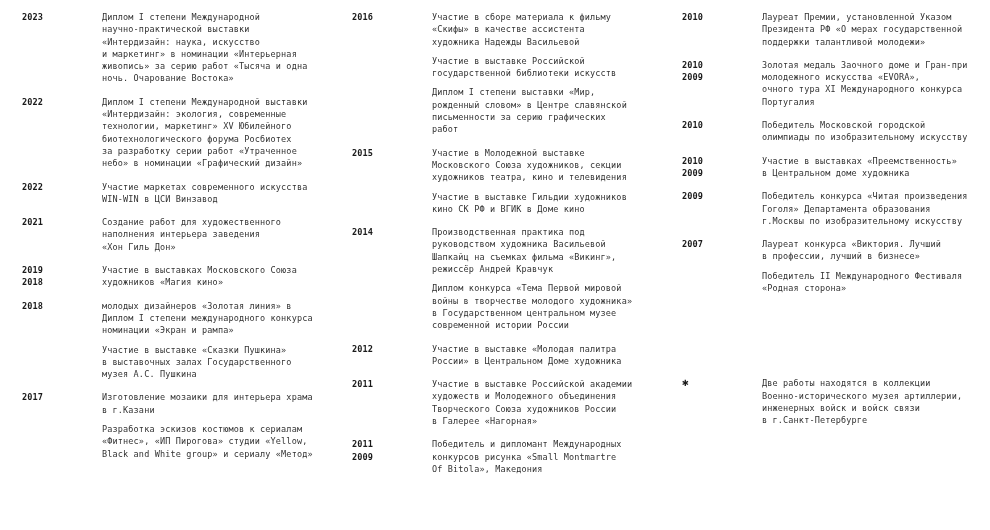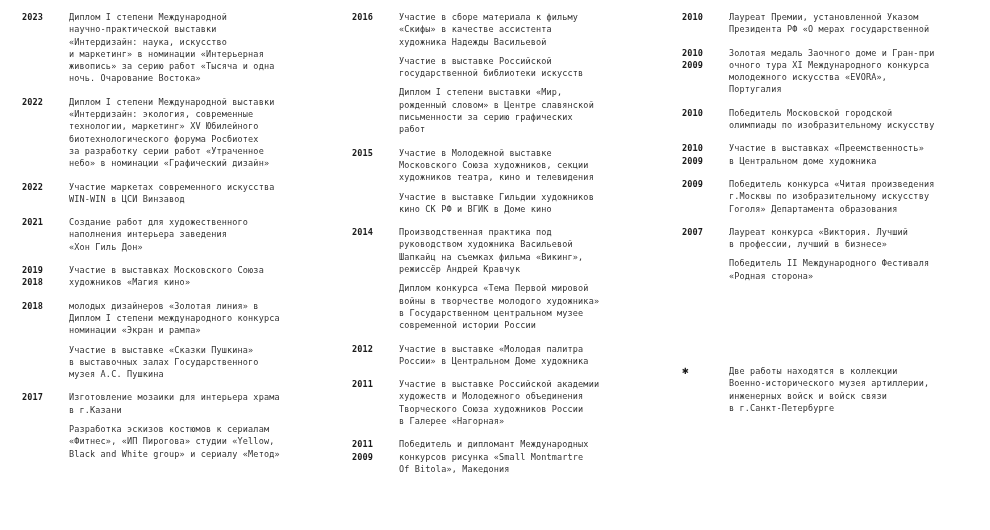--- a/index.html
+++ b/index.html
@@ -61,20 +61,21 @@
   }
   .years .yr { display: block; }
 
   .body-lines {
     flex: 1 1 auto;
     font-size: 8.5px;
     line-height: 12.3px;
     letter-spacing: 0.15px;
     color: #333333;
     white-space: nowrap;
+    margin-left: 33px;
   }
   .body-lines .ln { display: block; }
 
   .note {
     display: flex;
     align-items: flex-start;
     margin-top: 0;
   }
   .note .marker {
     flex: 0 0 auto;
@@ -282,31 +283,32 @@
         </div>
       </div>
     <div class="column col-3">
         <div class="entry">
           <div class="years">
             <span class="yr">2010</span>
           </div>
           <div class="body-lines">
             <span class="ln">Лауреат Премии, установленной Указом</span>
             <span class="ln">Президента РФ «О мерах государственной</span>
+            <span class="ln">поддержки талантливой молодежи»</span>
           </div>
         </div>
         <div class="entry">
           <div class="years">
             <span class="yr">2010</span>
             <span class="yr">2009</span>
           </div>
           <div class="body-lines">
             <span class="ln">Золотая медаль Заочного доме и Гран-при</span>
+            <span class="ln">молодежного искусства «EVORA»,</span>
             <span class="ln">очного тура XI Международного конкурса</span>
-            <span class="ln">молодежного искусства «EVORA»,</span>
             <span class="ln">Португалия</span>
           </div>
         </div>
         <div class="entry">
           <div class="years">
             <span class="yr">2010</span>
           </div>
           <div class="body-lines">
             <span class="ln">Победитель Московской городской</span>
             <span class="ln">олимпиады по изобразительному искусству</span>
@@ -321,22 +323,22 @@
             <span class="ln">Участие в выставках «Преемственность»</span>
             <span class="ln">в Центральном доме художника</span>
           </div>
         </div>
         <div class="entry">
           <div class="years">
             <span class="yr">2009</span>
           </div>
           <div class="body-lines">
             <span class="ln">Победитель конкурса «Читая произведения</span>
+            <span class="ln">Гоголя» Департамента образования</span>
             <span class="ln">г.Москвы по изобразительному искусству</span>
-            <span class="ln">Гоголя» Департамента образования</span>
           </div>
         </div>
         <div class="entry">
           <div class="years">
             <span class="yr">2007</span>
           </div>
           <div class="body-lines">
             <span class="ln">Лауреат конкурса «Виктория. Лучший</span>
             <span class="ln">в профессии, лучший в бизнесе»</span>
           </div>

